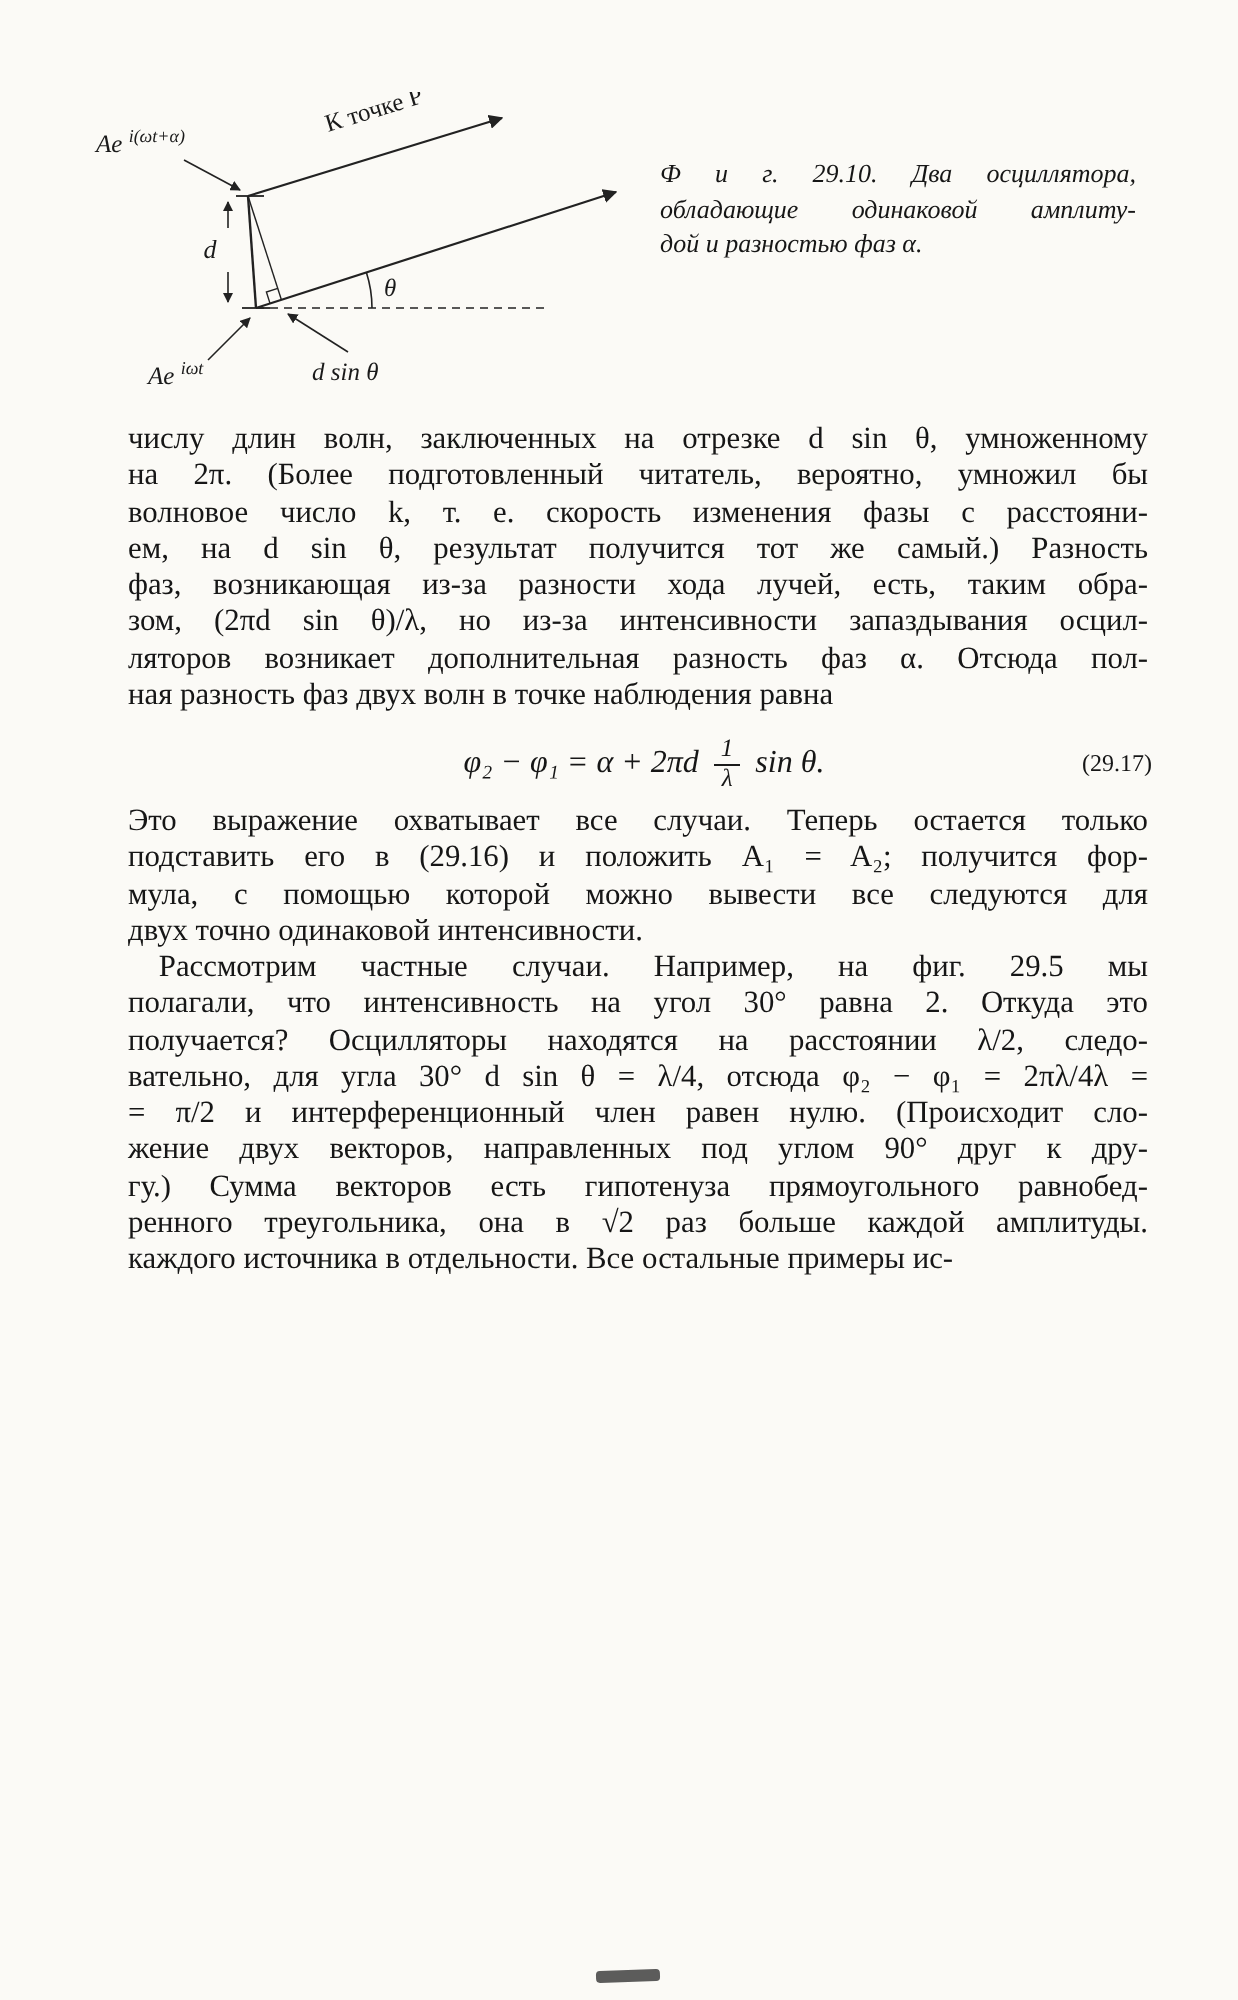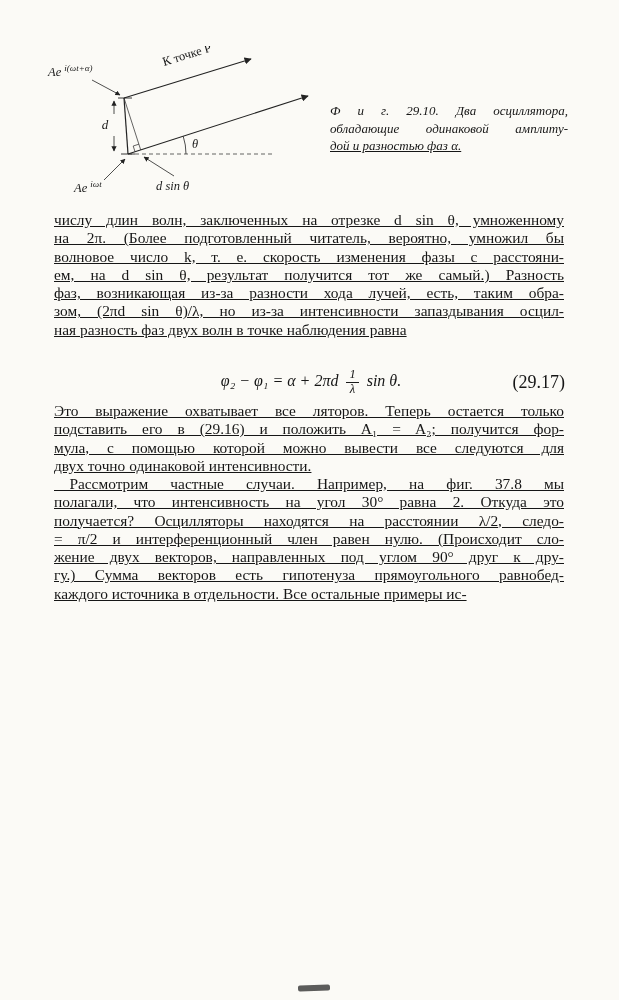--- a/index.html
+++ b/index.html
@@ -6,53 +6,53 @@
   body {
     width: 619px; height: 1000px;
     background: #fbfaf6;
     font-family: "Liberation Serif", "DejaVu Serif", serif;
     color: #161616;
     overflow: hidden;
   }
   .page { position: relative; width: 619px; height: 1000px; background: #fbfaf6; }
 
   
-  .para { position: absolute; left: 54px; width: 510px; text-decoration: underline; }
+  .para { position: absolute; left: 64px; width: 510px; }
   .tline {
     font-size: 15.4px;
     line-height: 18.3px;
     text-align: justify;
     text-align-last: justify;
     white-space: normal;
   }
   .para .tline:last-child { text-align-last: left; }
 
   
-  .caption { position: absolute; left: 330px; top: 78px; width: 238px; font-style: italic; margin-top: 24px; }
+  .caption { position: absolute; left: 330px; top: 78px; width: 238px; font-style: italic; }
   .caption .tline { font-size: 13px; line-height: 17.5px; }
-  .caption .tline:last-child { text-align-last: left; text-decoration: underline; }
+  .caption .tline:last-child { text-align-last: left; }
 
   
   .figure-svg { position: absolute; left: 46px; top: 46px; }
   .figure-svg text { fill: #1a1a1a; }
 
   
   .equation-row {
-    position: absolute; left: 55px; top: 362px; width: 512px; height: 40px;
+    position: absolute; left: 66px; top: 362px; width: 512px; height: 40px;
     display: flex; align-items: center; justify-content: center;
   }
   .eq { font-size: 16px; font-style: italic; white-space: nowrap; }
   .frac {
     display: inline-flex; flex-direction: column; align-items: center;
     vertical-align: middle; font-size: 12.5px; line-height: 1.1; margin: 0 4px;
   }
   .frac .num { border-bottom: 1px solid #1a1a1a; padding: 0 3px; }
   .eqnum {
     position: absolute; right: 2px; top: 50%; transform: translateY(-50%);
-    font-size: 18px; font-style: normal;
+    font-size: 12px; font-style: normal;
   }
 
   
   .smudge {
     position: absolute; left: 298px; top: 985px; width: 32px; height: 6px;
     background: #3f3f3f; border-radius: 2px; transform: rotate(-2deg); opacity: .85;
   }
 </style>
 </head>
 <body>
@@ -109,47 +109,50 @@
       <div class="tline">дой и разностью фаз α.</div>
     </div>
 
   <div class="para" style="top:211px">
       <div class="tline">числу длин волн, заключенных на отрезке d sin θ, умноженному</div>
       <div class="tline">на 2π. (Более подготовленный читатель, вероятно, умножил бы</div>
       <div class="tline">волновое число k, т. е. скорость изменения фазы с расстояни-</div>
       <div class="tline">ем, на d sin θ, результат получится тот же самый.) Разность</div>
       <div class="tline">фаз, возникающая из-за разности хода лучей, есть, таким обра-</div>
       <div class="tline">зом, (2πd sin θ)/λ, но из-за интенсивности запаздывания осцил-</div>
+      <div class="tline">ляторов возникает дополнительная разность фаз α. Отсюда пол-</div>
       <div class="tline">ная разность фаз двух волн в точке наблюдения равна</div>
     </div>
 
   <div class="equation-row">
     <span class="eq">
       <span>φ₂ − φ₁ = α + 2πd</span>
       <span class="frac">
         <span class="num">1</span>
         <span class="den">λ</span>
       </span>
       <span>sin θ.</span>
     </span>
     <span class="eqnum">(29.17)</span>
   </div>
 
   <div class="para" style="top:402px">
-      <div class="tline">Это выражение охватывает все ляторов. Теперь остается только</div>
+      <div class="tline">Это выражение охватывает все случаи. Теперь остается только</div>
       <div class="tline">подставить его в (29.16) и положить A₁ = A₂; получится фор-</div>
       <div class="tline">мула, с помощью которой можно вывести все следуются для</div>
       <div class="tline">двух точно одинаковой интенсивности.</div>
     </div>
 
   <div class="para" style="top:475px">
-      <div class="tline"> Рассмотрим частные случаи. Например, на фиг. 37.8 мы</div>
+      <div class="tline"> Рассмотрим частные случаи. Например, на фиг. 29.5 мы</div>
       <div class="tline">полагали, что интенсивность на угол 30° равна 2. Откуда это</div>
       <div class="tline">получается? Осцилляторы находятся на расстоянии λ/2, следо-</div>
+      <div class="tline">вательно, для угла 30° d sin θ = λ/4, отсюда φ₂ − φ₁ = 2πλ/4λ =</div>
       <div class="tline">= π/2 и интерференционный член равен нулю. (Происходит сло-</div>
       <div class="tline">жение двух векторов, направленных под углом 90° друг к дру-</div>
       <div class="tline">гу.) Сумма векторов есть гипотенуза прямоугольного равнобед-</div>
+      <div class="tline">ренного треугольника, она в √2 раз больше каждой амплитуды.</div>
       <div class="tline">каждого источника в отдельности. Все остальные примеры ис-</div>
     </div>
 
   <div class="smudge"></div>
 
 </div>
 
 </body></html>

